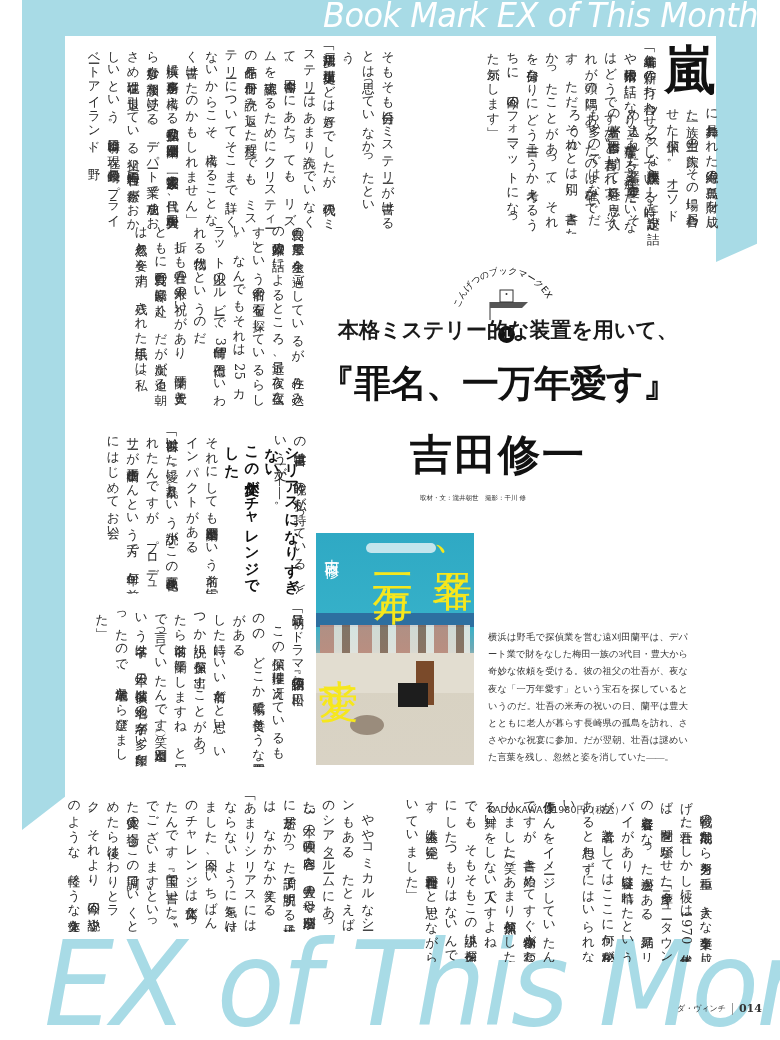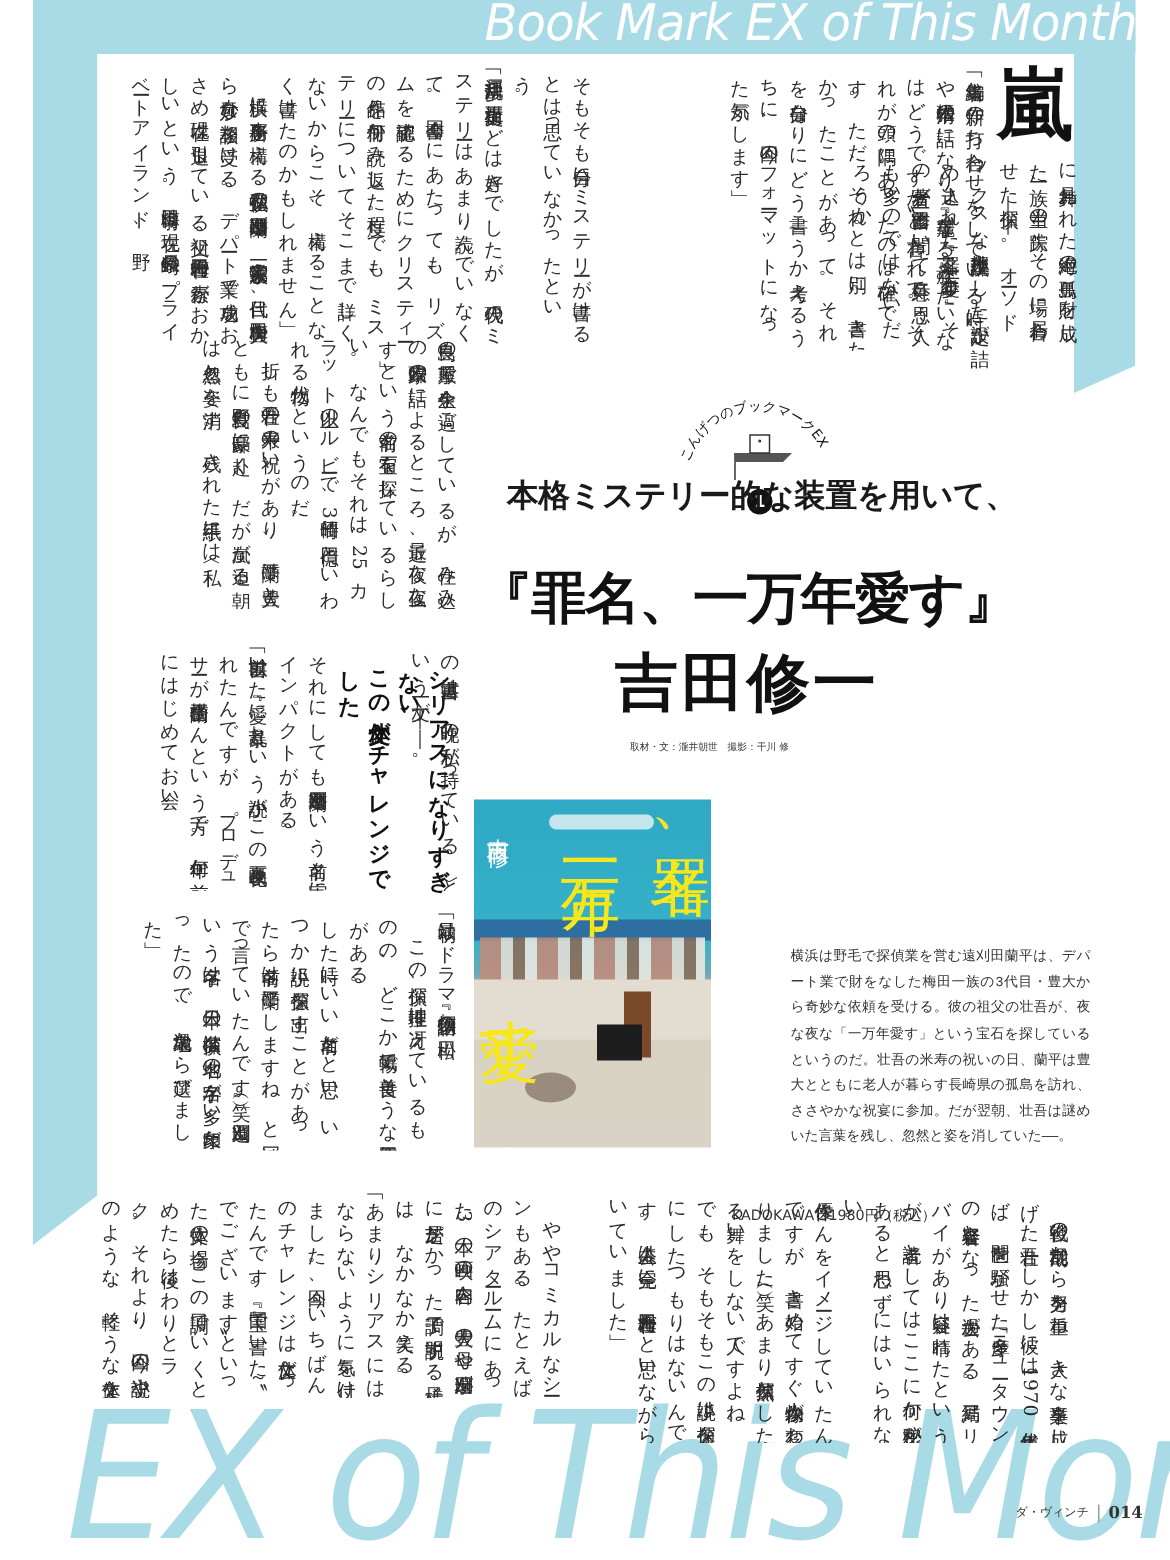--- a/index.html
+++ b/index.html
@@ -54,22 +54,22 @@
   .badge-num {
     position:absolute; left:48px; top:76px; width:17px; height:17px; border-radius:50%;
     background:#111; color:#fff; font-family:"DejaVu Sans", sans-serif; font-weight:bold;
     font-size:11px; line-height:17px; text-align:center;
   }
   .lead {
     position:absolute; left:318px; top:314px; width:360px; text-align:right;
     font-family:"DejaVu Serif", serif; font-weight:bold; font-size:21px; line-height:32px; color:#1a1a1a;
   }
   .book-title {
-    position:absolute; left:318px; top:378px; width:360px; text-align:left;
-    font-family:Liberation Mono, monospace; font-weight:bold; font-size:37px; line-height:48px; color:#111;
+    position:absolute; left:318px; top:360px; width:360px; text-align:left;
+    font-family:Liberation Sans, sans-serif; font-weight:bold; font-size:37px; line-height:48px; color:#111;
     letter-spacing:-1px; white-space:nowrap;
   }
   .author {
     position:absolute; left:318px; top:428px; width:360px; text-align:center;
     font-family:"DejaVu Sans", sans-serif; font-weight:bold; font-size:42px; line-height:54px; color:#111;
     letter-spacing:2px;
   }
   .credit {
     position:absolute; left:420px; top:494px;
     font-family:"DejaVu Sans", sans-serif; font-size:6.5px; color:#333; white-space:nowrap;
@@ -95,23 +95,22 @@
   .cover-title {
     position:absolute; writing-mode:vertical-rl;
     font-family:"DejaVu Sans", sans-serif; font-size:40px; line-height:42px; color:#f6e71c; font-weight:normal;
   }
   .ct1 { right:0px; top:8px; }
   .ct2 { left:56px; top:22px; }
   .ct3 { left:2px; top:118px; }
 
   .synopsis {
     position:absolute; left:488px; top:629px; width:200px;
-    font-family:Liberation Mono, monospace; font-size:9.2px; line-height:17.2px; color:#333;
+    font-family:Liberation Serif, serif; font-size:9.2px; line-height:17.2px; color:#333;
     text-align:justify;
-    margin-left:39px;
   }
   .publisher {
     position:absolute; left:488px; top:773px;
     font-family:"DejaVu Sans", sans-serif; font-size:9.5px; color:#333; white-space:nowrap;margin-top:31px;
   }
   .folio {
     position:absolute; left:677px; top:1002px;
     font-family:"DejaVu Sans", sans-serif; font-size:8px; color:#333; white-space:nowrap;
   }
   .folio .sep { display:inline-block; width:1px; height:12px; background:#999; margin:0 6px; vertical-align:middle; }

